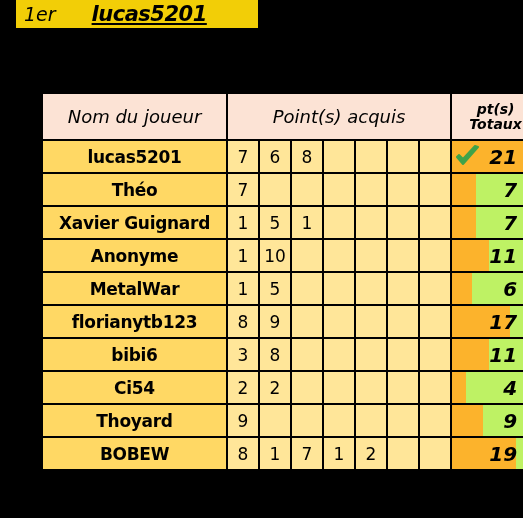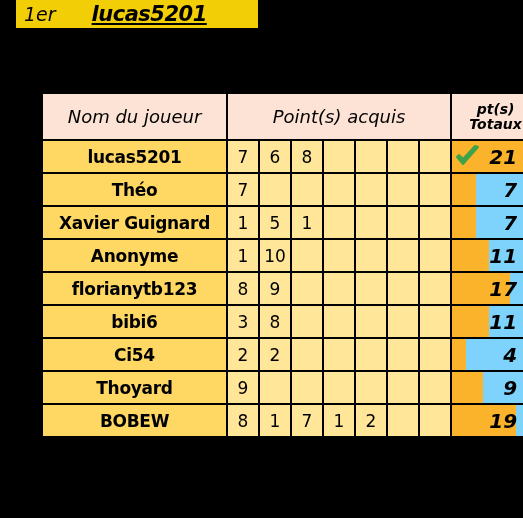--- a/index.html
+++ b/index.html
@@ -104,21 +104,21 @@
   td.c-pt {
     background: #FFE699;
     text-align: center;
     vertical-align: middle;
     font-family: "DejaVu Sans", sans-serif;
     font-weight: 400;
     font-size: 17px;
     color: #000000;
   }
   td.c-total {
-    background: #7dd3fc;
+    background: #bef264;
     position: relative;
     vertical-align: middle;
     overflow: hidden;
     padding: 0;
   }
   .bar-fill {
     position: absolute;
     left: 0;
     top: 0;
     bottom: 0;
@@ -245,20 +245,36 @@
         <td class="c-pt"></td>
         <td class="c-pt"></td>
         <td class="c-total">
           <div class="bar-fill" style="width: 52.381%; background: rgb(252, 179, 44);"></div>
           <div class="total-inner">
             <span class="total-val">11</span>
           </div>
         </td>
       </tr>
       <tr>
+        <td class="c-name">MetalWar</td>
+        <td class="c-pt">1</td>
+        <td class="c-pt">5</td>
+        <td class="c-pt"></td>
+        <td class="c-pt"></td>
+        <td class="c-pt"></td>
+        <td class="c-pt"></td>
+        <td class="c-pt"></td>
+        <td class="c-total">
+          <div class="bar-fill" style="width: 28.5714%; background: rgb(252, 179, 44);"></div>
+          <div class="total-inner">
+            <span class="total-val">6</span>
+          </div>
+        </td>
+      </tr>
+      <tr>
         <td class="c-name">florianytb123</td>
         <td class="c-pt">8</td>
         <td class="c-pt">9</td>
         <td class="c-pt"></td>
         <td class="c-pt"></td>
         <td class="c-pt"></td>
         <td class="c-pt"></td>
         <td class="c-pt"></td>
         <td class="c-total">
           <div class="bar-fill" style="width: 80.9524%; background: rgb(252, 179, 44);"></div>

